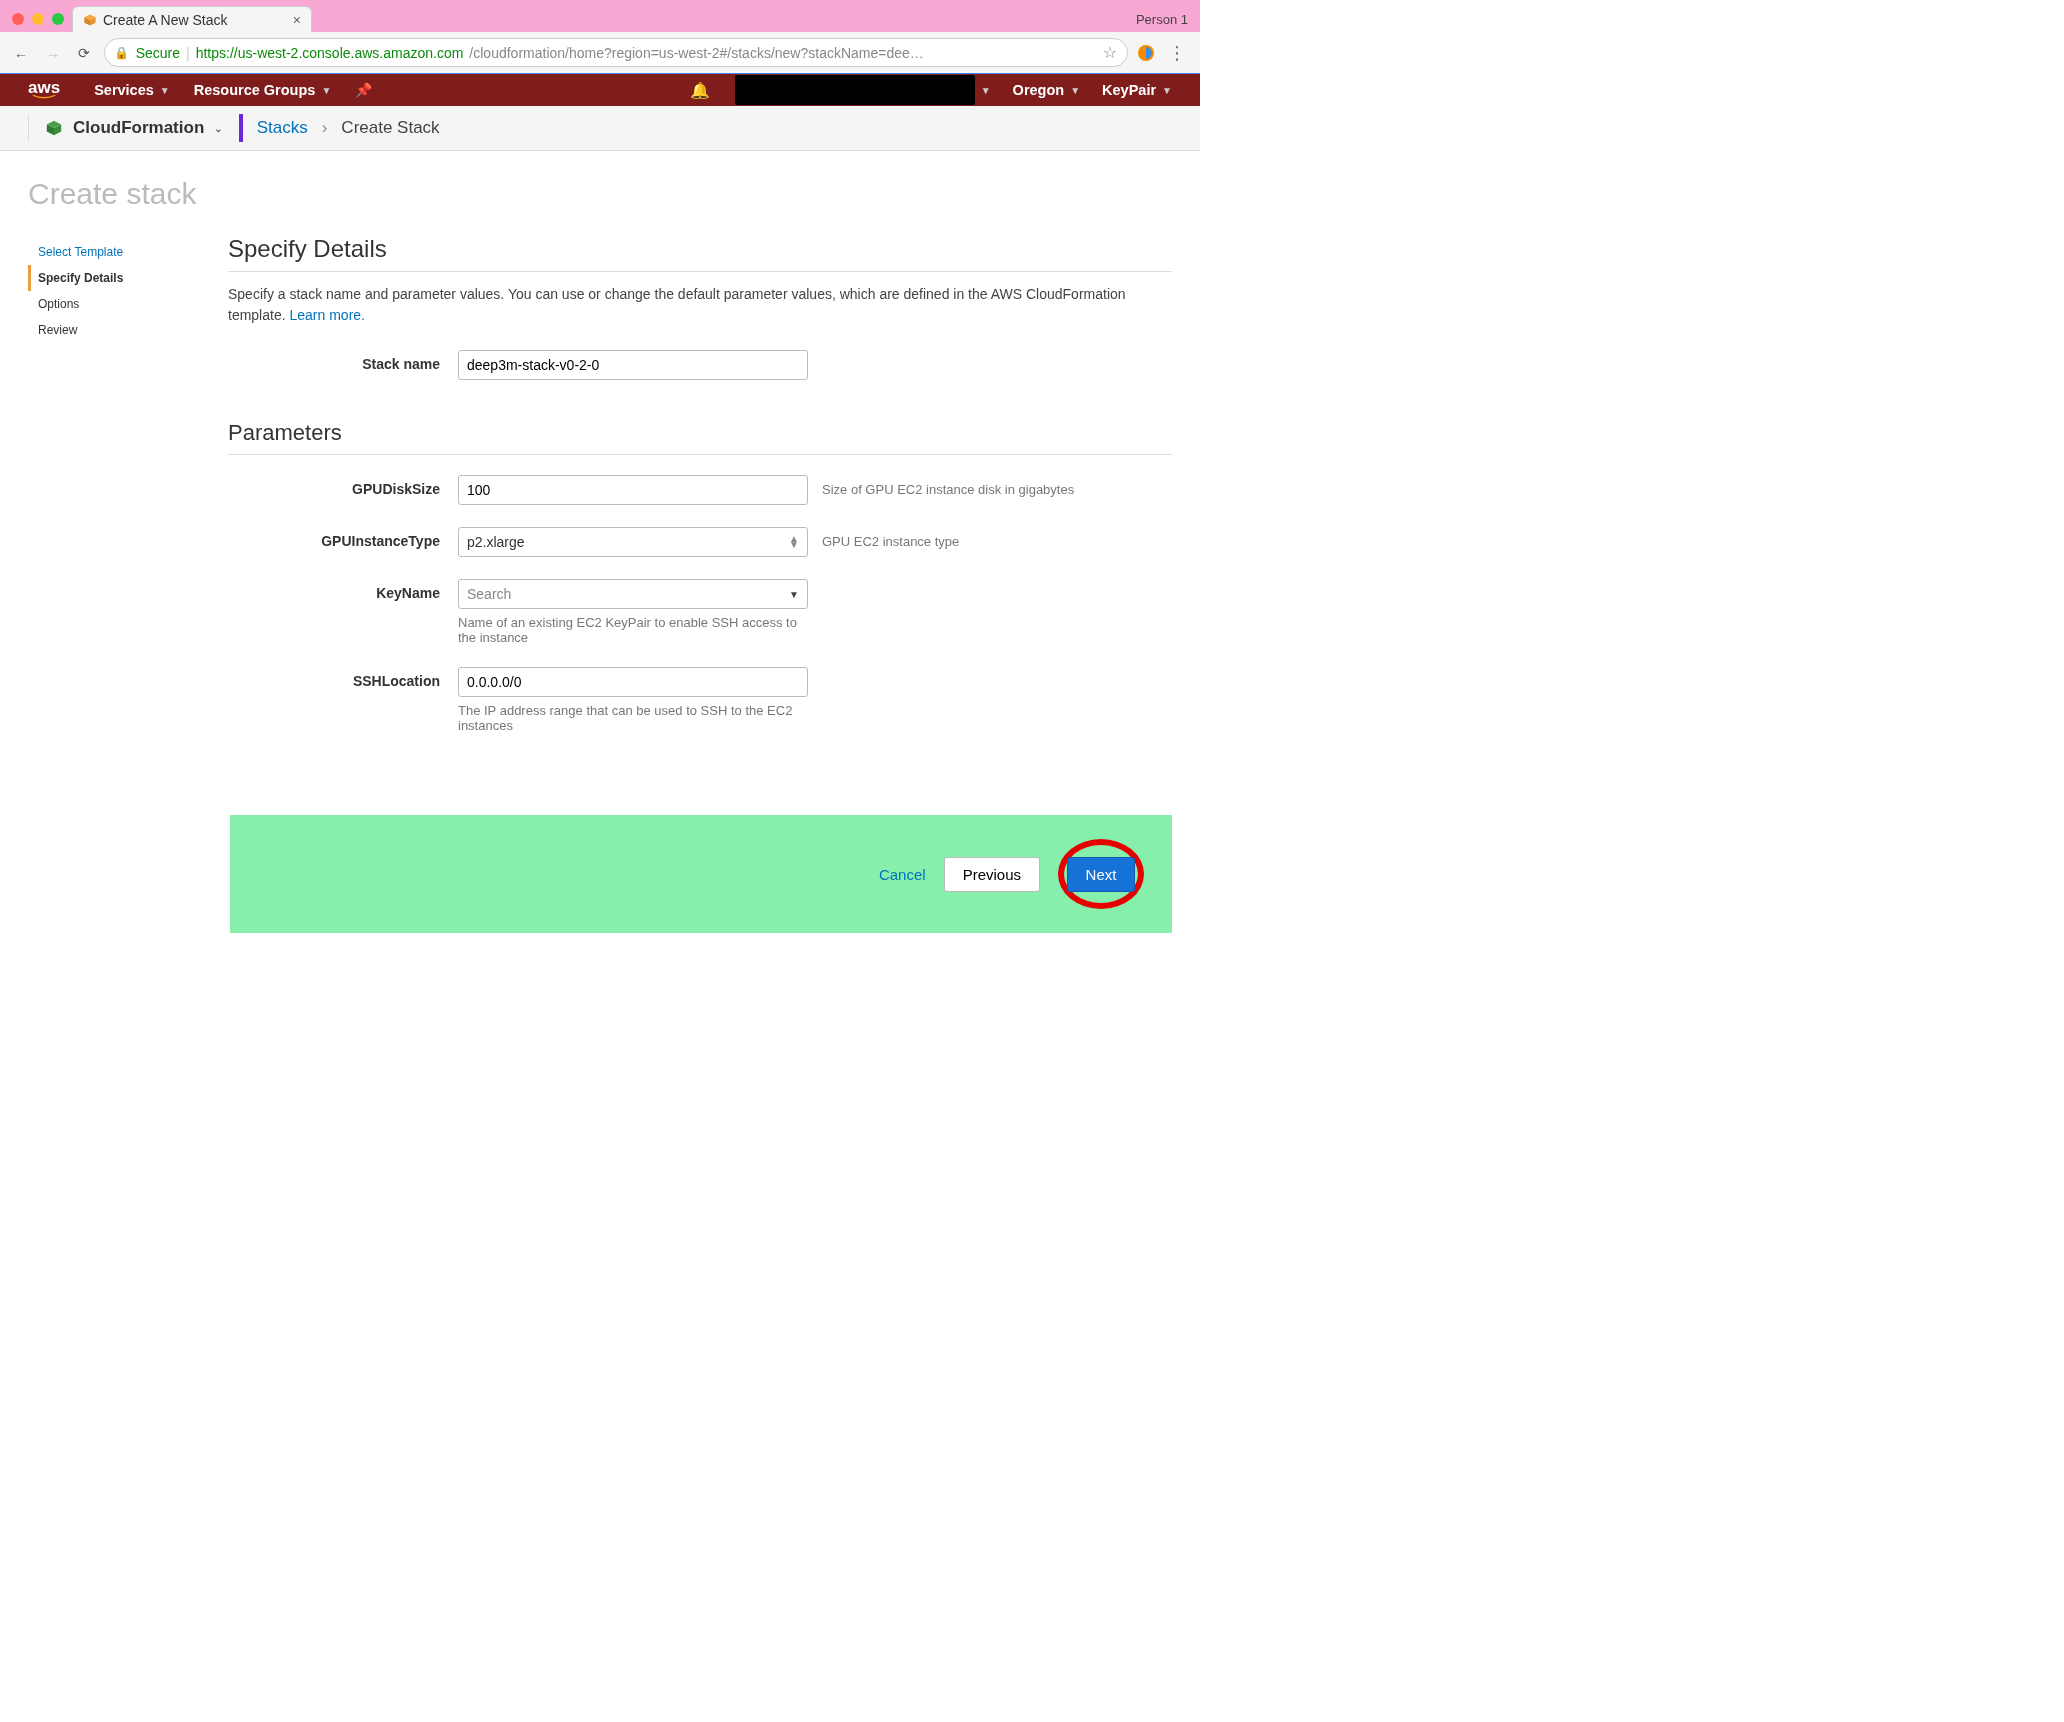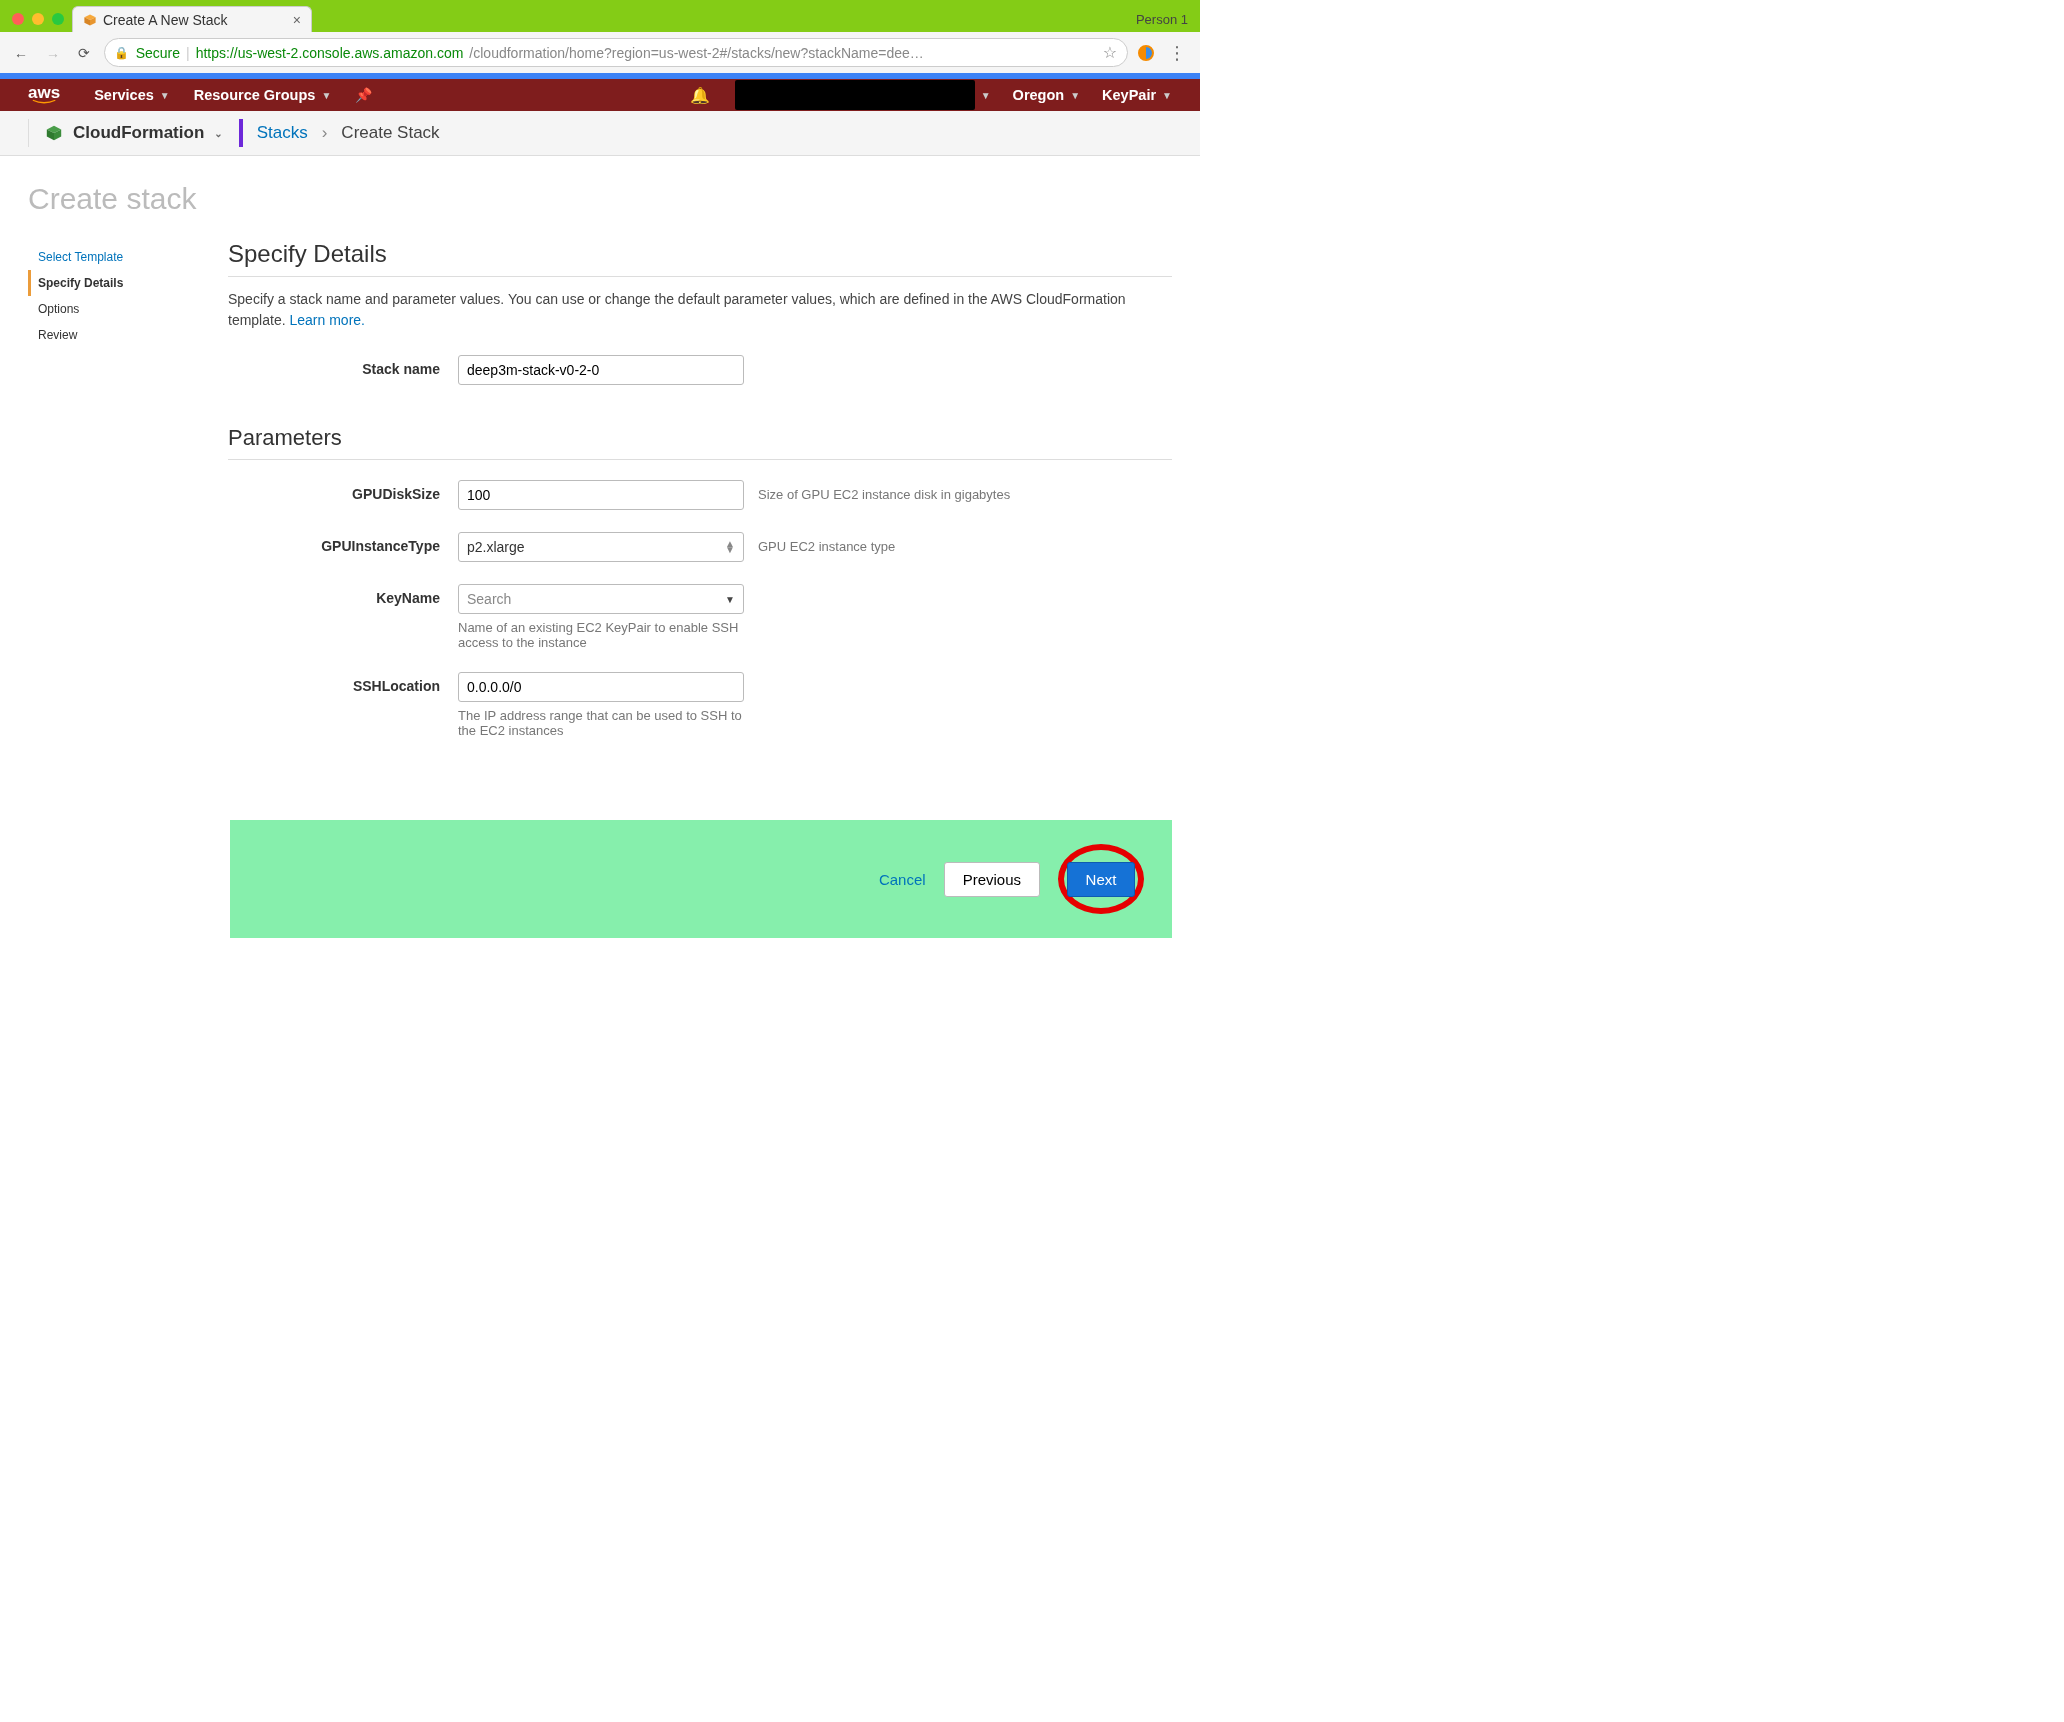--- a/index.html
+++ b/index.html
@@ -4,21 +4,21 @@
 <style>
   * { box-sizing: border-box; margin: 0; padding: 0; }
   body {
     font-family: -apple-system, BlinkMacSystemFont, "Segoe UI", Helvetica, Arial, sans-serif;
     font-size: 14px;
     color: #333;
     background: #fff;
     width: 1200px;
   }
   
-  .browser-chrome { background: #84cc16; border-bottom: 6px solid #3b82f6; }
+  .browser-chrome { background: #f9a8d4; border-bottom: 1px solid #3b82f6; }
   .tab-row { display: flex; align-items: center; padding: 6px 0 0 8px; height: 32px; }
   .traffic-lights { display: flex; gap: 8px; padding: 0 8px 0 4px; }
   .tl { width: 12px; height: 12px; border-radius: 50%; }
   .tl.red { background: #ff5f57; }
   .tl.yellow { background: #ffbd2e; }
   .tl.green { background: #28c940; }
   .tab {
     display: flex; align-items: center; gap: 6px;
     background: #f5f5f5; border: 1px solid #ccc;
     border-bottom: none; border-radius: 6px 6px 0 0;
@@ -80,21 +80,21 @@
   .wizard-step { padding: 6px 0 6px 10px; font-size: 12px; cursor: pointer; }
   .wizard-step.link { color: #0073bb; }
   .wizard-step.active { font-weight: 700; border-left: 3px solid #eb9c3b; padding-left: 7px; }
   .content { flex: 1; padding-left: 20px; }
   .section-h1 { font-size: 24px; color: #333; font-weight: 400; margin-bottom: 6px; border-bottom: 1px solid #ddd; padding-bottom: 8px; }
   .section-h2 { font-size: 22px; color: #333; font-weight: 400; margin: 40px 0 6px; border-bottom: 1px solid #ddd; padding-bottom: 8px; }
   .section-desc { font-size: 14px; color: #444; margin: 12px 0 24px; line-height: 1.5; }
   .section-desc a { color: #0073bb; text-decoration: none; }
   .form-row { display: flex; align-items: flex-start; margin-bottom: 22px; }
   .form-label { width: 230px; text-align: right; padding-right: 18px; padding-top: 6px; font-weight: 600; font-size: 14px; color: #333; }
-  .form-field { width: 286px; }
+  .form-field { width: 350px; }
   .form-help { font-size: 13px; color: #777; margin-left: 14px; padding-top: 7px; }
   .form-help.below { margin-left: 0; padding-top: 6px; }
   input[type=text], .select-box, .search-box {
     width: 100%; border: 1px solid #bbb; border-radius: 3px;
     padding: 6px 8px; font-size: 14px; background: #fff;
   }
   .select-box { display: flex; justify-content: space-between; align-items: center; cursor: pointer; }
   .search-box { display: flex; justify-content: space-between; align-items: center; cursor: pointer; color: #888; }
   .stepper { color: #888; font-size: 10px; line-height: 6px; }
   .dd-caret { color: #444; font-size: 10px; }

